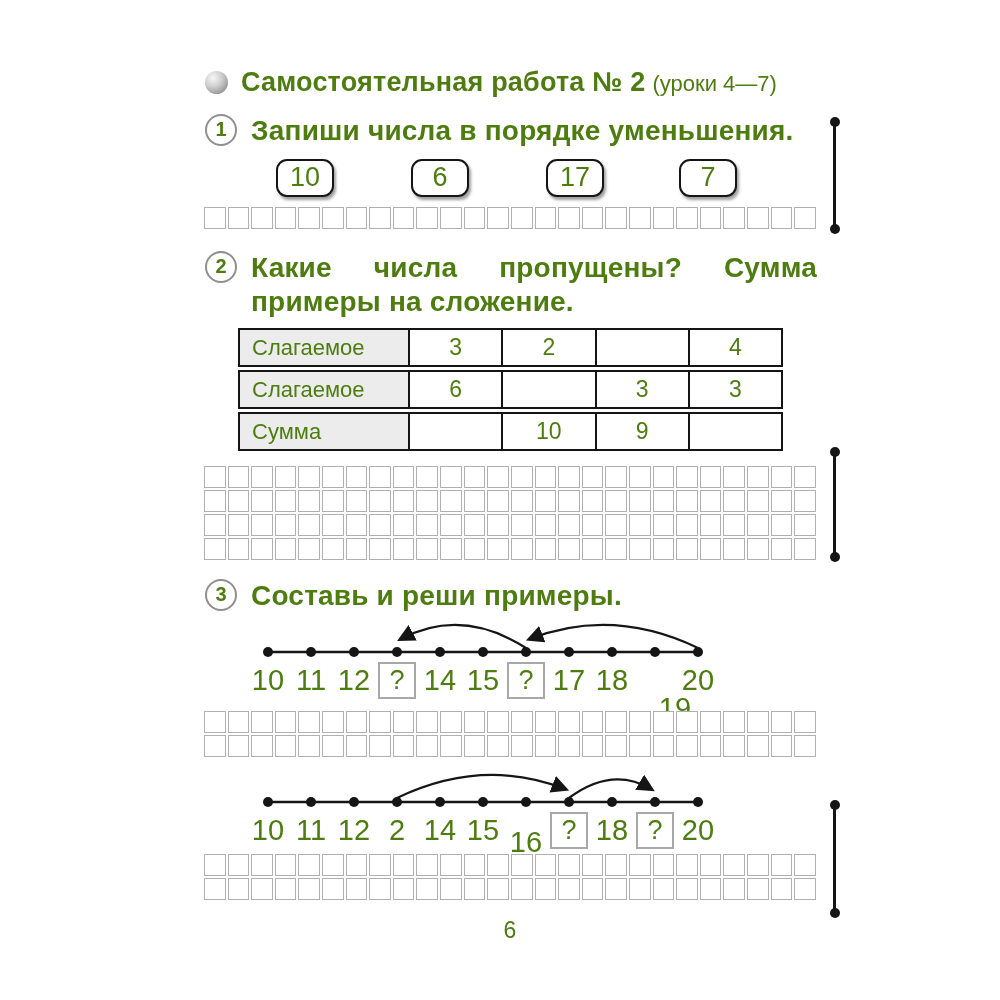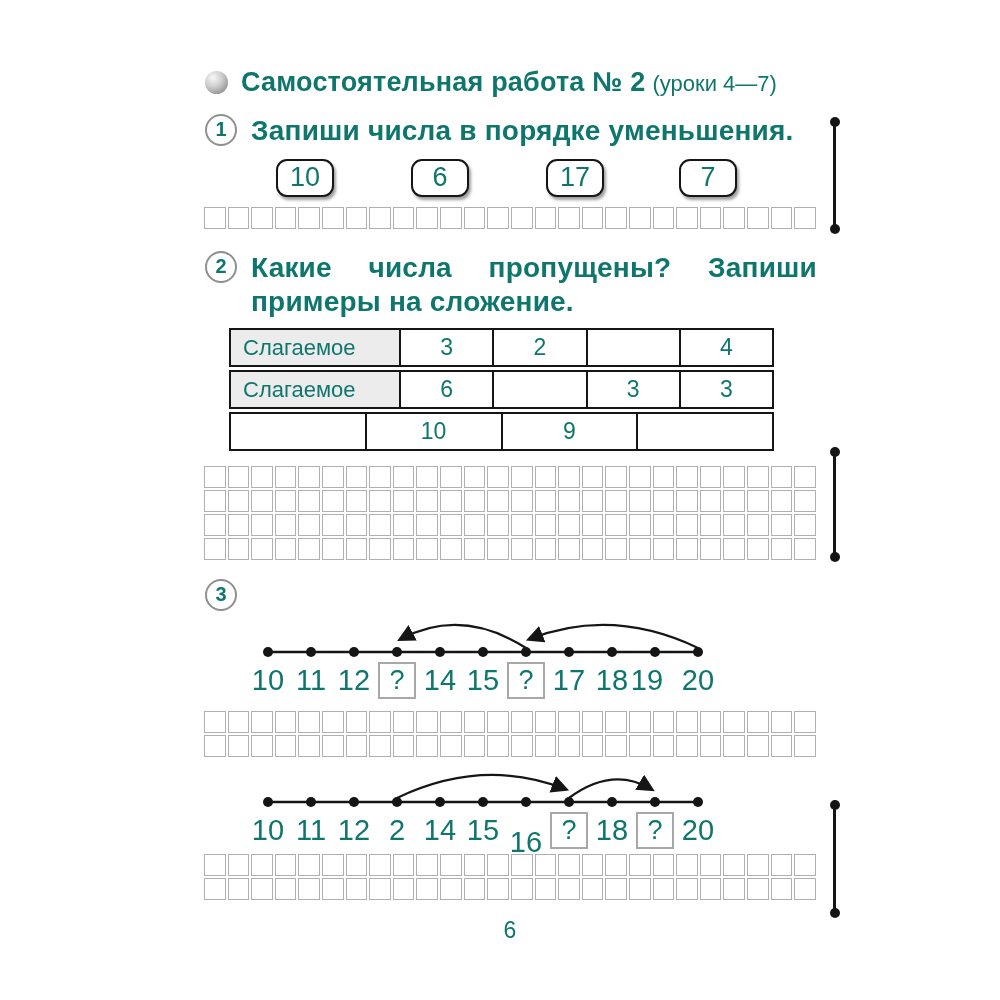--- a/index.html
+++ b/index.html
@@ -1,19 +1,19 @@
 <!DOCTYPE html>
 <html><head>
 <meta charset="utf-8">
 <style>
   * { margin:0; padding:0; box-sizing:border-box; }
   html,body { background:#fff; }
   .page {
     position:relative; width:930px; height:1000px; background:#ffffff;
-    font-family:"Liberation Sans","DejaVu Sans",sans-serif; color:#0f766e;
+    font-family:"Liberation Sans","DejaVu Sans",sans-serif; color:#4d7c0f;
     overflow:hidden;
   }
 
   
   .title-row { position:absolute; left:205px; top:67px; display:flex; align-items:center; gap:13px; }
   .bullet {
     width:23px; height:23px; border-radius:50%;
     background:radial-gradient(circle at 35% 30%, #f7f7f7 0%, #cfcfcf 40%, #9a9a9a 75%, #7d7d7d 100%);
   }
   .title { font-size:27px; font-weight:bold; letter-spacing:0.2px; }
@@ -40,21 +40,21 @@
   }
   #nb0 { left:276px; } #nb1 { left:411px; } #nb2 { left:546px; } #nb3 { left:679px; }
 
   
   .wgrid { position:absolute; left:204px; width:612px; }
   .g-row { display:flex; gap:2px; height:22px; margin-bottom:2px; }
   .g-cell { flex:1 1 0; border:1.5px solid #b0b0b0; background:#fff; }
   #grid1 { top:207px; } #grid2 { top:466px; } #grid3 { top:711px; } #grid4 { top:854px; }
 
   
-  .sum-table { position:absolute; left:229px; top:328px; width:545px; }
+  .sum-table { position:absolute; left:238px; top:328px; width:545px; }
   .t-row { display:flex; height:39px; border:2px solid #151515; background:#fff; margin-bottom:3px; }
   .t-head {
     width:170px; background:#ececec; border-right:2px solid #151515;
     display:flex; align-items:center; padding-left:12px; font-size:22px;
   }
   .t-cell {
     flex:1 1 0; border-right:2px solid #151515; display:flex;
     align-items:center; justify-content:center; font-size:23px;
   }
   .t-cell:last-child { border-right:none; }
@@ -132,38 +132,39 @@
         <div class="g-cell"></div>
         <div class="g-cell"></div>
         <div class="g-cell"></div>
         <div class="g-cell"></div>
       </div>
     </div>
   <div class="vmark" id="vmark1"></div>
 
   <div class="task-head" id="task2-head">
     <span class="t-circle">2</span>
-    <span class="t-text">Какие числа пропущены? Запиши примеры на сложение.</span>
+    <span class="t-text">Какие числа пропущены? Сумма примеры на сложение.</span>
   </div>
   <div class="sum-table">
       <div class="t-row">
         <div class="t-head">Слагаемое</div>
         <div class="t-cell">3</div>
         <div class="t-cell">2</div>
         <div class="t-cell"></div>
         <div class="t-cell">4</div>
       </div>
       <div class="t-row">
         <div class="t-head">Слагаемое</div>
         <div class="t-cell">6</div>
         <div class="t-cell"></div>
         <div class="t-cell">3</div>
         <div class="t-cell">3</div>
       </div>
       <div class="t-row">
+        <div class="t-head">Сумма</div>
         <div class="t-cell"></div>
         <div class="t-cell">10</div>
         <div class="t-cell">9</div>
         <div class="t-cell"></div>
       </div>
     </div>
   <div class="wgrid" id="grid2">
       <div class="g-row">
         <div class="g-cell"></div>
         <div class="g-cell"></div>
@@ -274,20 +275,21 @@
         <div class="g-cell"></div>
         <div class="g-cell"></div>
         <div class="g-cell"></div>
         <div class="g-cell"></div>
       </div>
     </div>
   <div class="vmark" id="vmark2"></div>
 
   <div class="task-head" id="task3-head">
     <span class="t-circle">3</span>
+    <span class="t-text">Составь и реши примеры.</span>
   </div>
   <div class="numberline" id="line1">
       <svg width="610" height="56">
         <defs>
           <marker id="arw0" markerWidth="9" markerHeight="9" refX="6" refY="4" orient="auto">
             <path d="M0,0 L8,4 L0,8 Z" fill="#151515"></path>
           </marker>
         </defs>
         <line x1="63" x2="493" y1="48" y2="48" stroke="#151515" stroke-width="2.5"></line>
         <circle cx="63" cy="48" r="5" fill="#151515"></circle>
@@ -307,21 +309,21 @@
       <div class="nl-labels">
         <span class="nl-num" style="left: 63px;">10</span>
         <span class="nl-num" style="left: 106px;">11</span>
         <span class="nl-num" style="left: 149px;">12</span>
         <span class="nl-num q" style="left: 192px;">?</span>
         <span class="nl-num" style="left: 235px;">14</span>
         <span class="nl-num" style="left: 278px;">15</span>
         <span class="nl-num q" style="left: 321px;">?</span>
         <span class="nl-num" style="left: 364px;">17</span>
         <span class="nl-num" style="left: 407px;">18</span>
-        <span class="nl-num" style="left: 442px;">19</span>
+        <span class="nl-num" style="left: 470px; margin-top: 28px;">19</span>
         <span class="nl-num" style="left: 493px;">20</span>
       </div>
     </div>
   <div class="wgrid" id="grid3">
       <div class="g-row">
         <div class="g-cell"></div>
         <div class="g-cell"></div>
         <div class="g-cell"></div>
         <div class="g-cell"></div>
         <div class="g-cell"></div>

